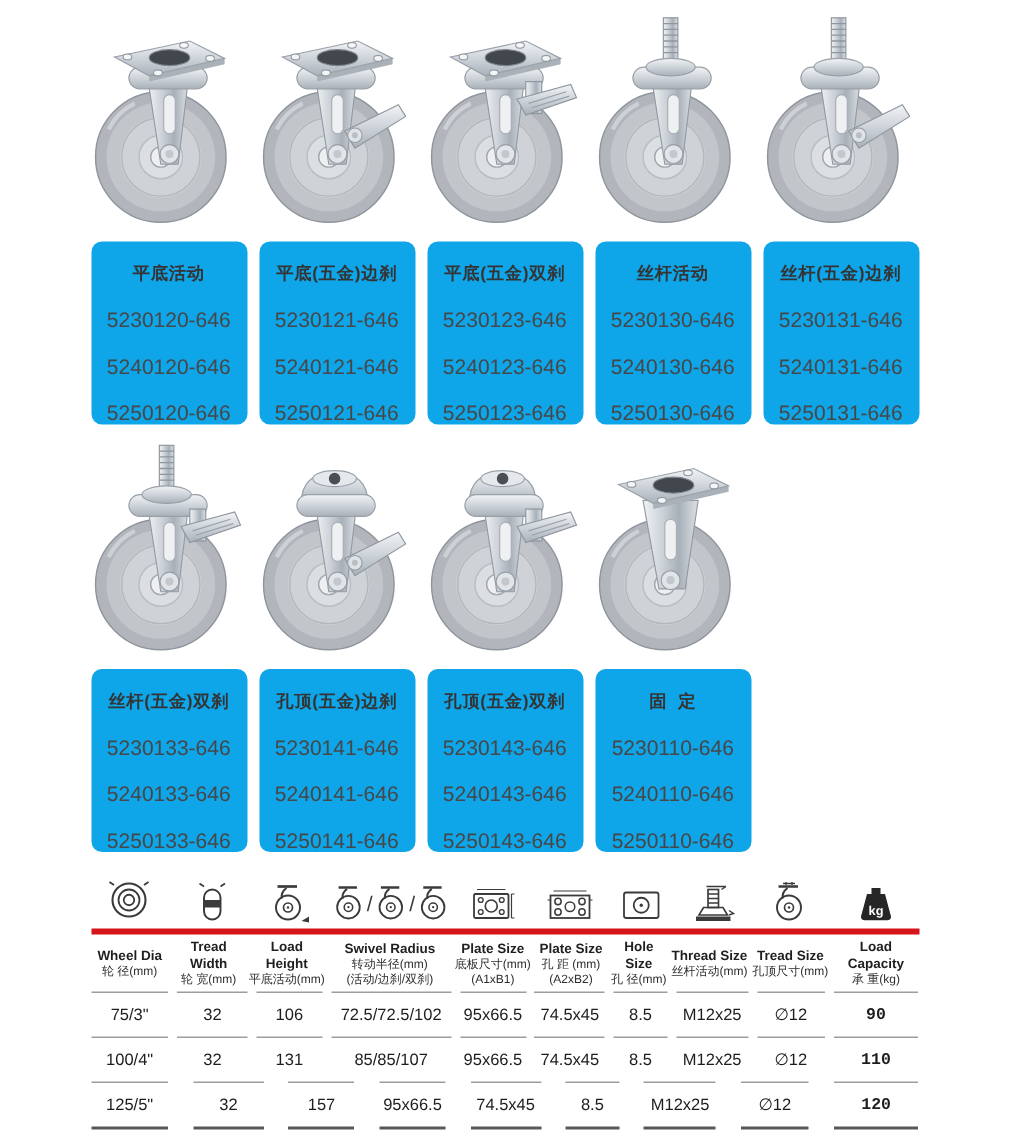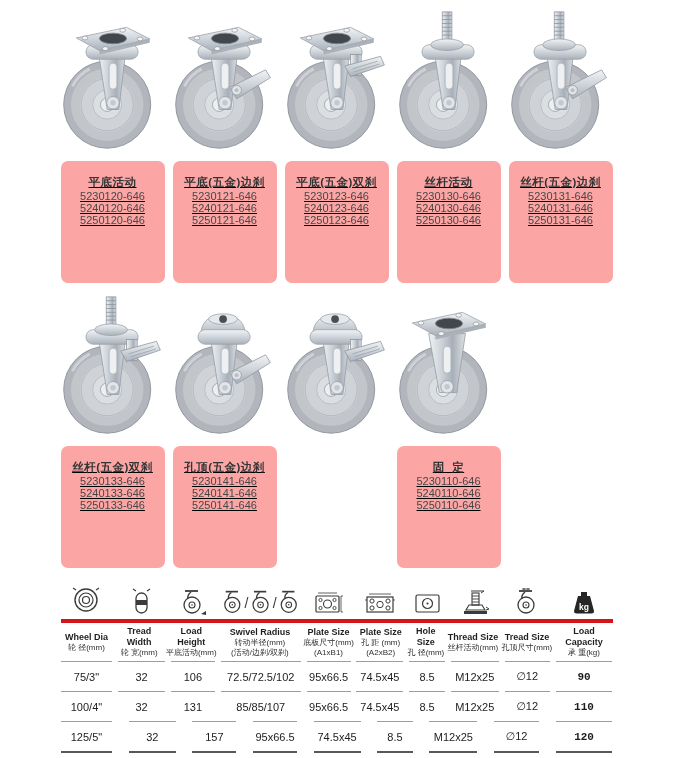--- a/index.html
+++ b/index.html
@@ -6,24 +6,24 @@
   body{
     width:673px;height:758px;background:#ffffff;overflow:hidden;
     font-family:"Liberation Sans","DejaVu Sans",sans-serif;
   }
   .catalog{padding-top:8px;}
   .pgrid{display:grid;grid-template-columns:repeat(5,112px);justify-content:center;}
   .pgrid.row2{margin-top:10px;}
   .product{display:flex;flex-direction:column;align-items:center;}
   .photo{width:104px;height:145px;margin-bottom:8px;}
   .card{
-    width:104px;height:122px;background:#fca5a5;border-radius:7px;text-align:center;text-decoration:underline;
+    width:104px;height:122px;background:#0ea5e9;border-radius:7px;text-align:center;
   }
   .card .title{font-size:11.5px;font-weight:bold;color:#343434;padding-top:14px;letter-spacing:0.5px;white-space:pre;}
-  .card .code{font-size:11px;color:#474747;margin-top:0;}
+  .card .code{font-size:14px;color:#474747;margin-top:15px;}
   
   .spec{width:552px;margin:14px auto 0;}
   .trow{display:flex;justify-content:space-between;}
   .c0{flex:0 0 9.4%}.c1{flex:0 0 8.5%}.c2{flex:0 0 8.0%}.c3{flex:0 0 14.5%}
   .c4{flex:0 0 8.0%}.c5{flex:0 0 8.5%}.c6{flex:0 0 6.5%}.c7{flex:0 0 8.7%}
   .c8{flex:0 0 8.2%}.c9{flex:0 0 10.3%}
   .ir .cell{height:34px;display:flex;align-items:flex-end;justify-content:center;}
   .redbar{height:4px;background:#d6151b;margin-top:3px;}
   .hr .cell{height:38px;display:flex;flex-direction:column;align-items:center;justify-content:center;text-align:center;}
   .ht{font-size:9px;font-weight:bold;color:#1f1f1f;line-height:11px;}
@@ -300,20 +300,26 @@
         <div class="title">孔顶(五金)边刹</div>
         <div class="code">5230141-646</div>
         <div class="code">5240141-646</div>
         <div class="code">5250141-646</div>
       </div>
     </div>
     <div class="product">
       <svg class="photo" viewBox="0 0 104 150">
           <use href="#v-dome-double"></use>
         </svg>
+      <div class="card">
+        <div class="title">孔顶(五金)双刹</div>
+        <div class="code">5230143-646</div>
+        <div class="code">5240143-646</div>
+        <div class="code">5250143-646</div>
+      </div>
     </div>
     <div class="product">
       <svg class="photo" viewBox="0 0 104 150">
           <use href="#v-fixed"></use>
         </svg>
       <div class="card">
         <div class="title">固  定</div>
         <div class="code">5230110-646</div>
         <div class="code">5240110-646</div>
         <div class="code">5250110-646</div>

